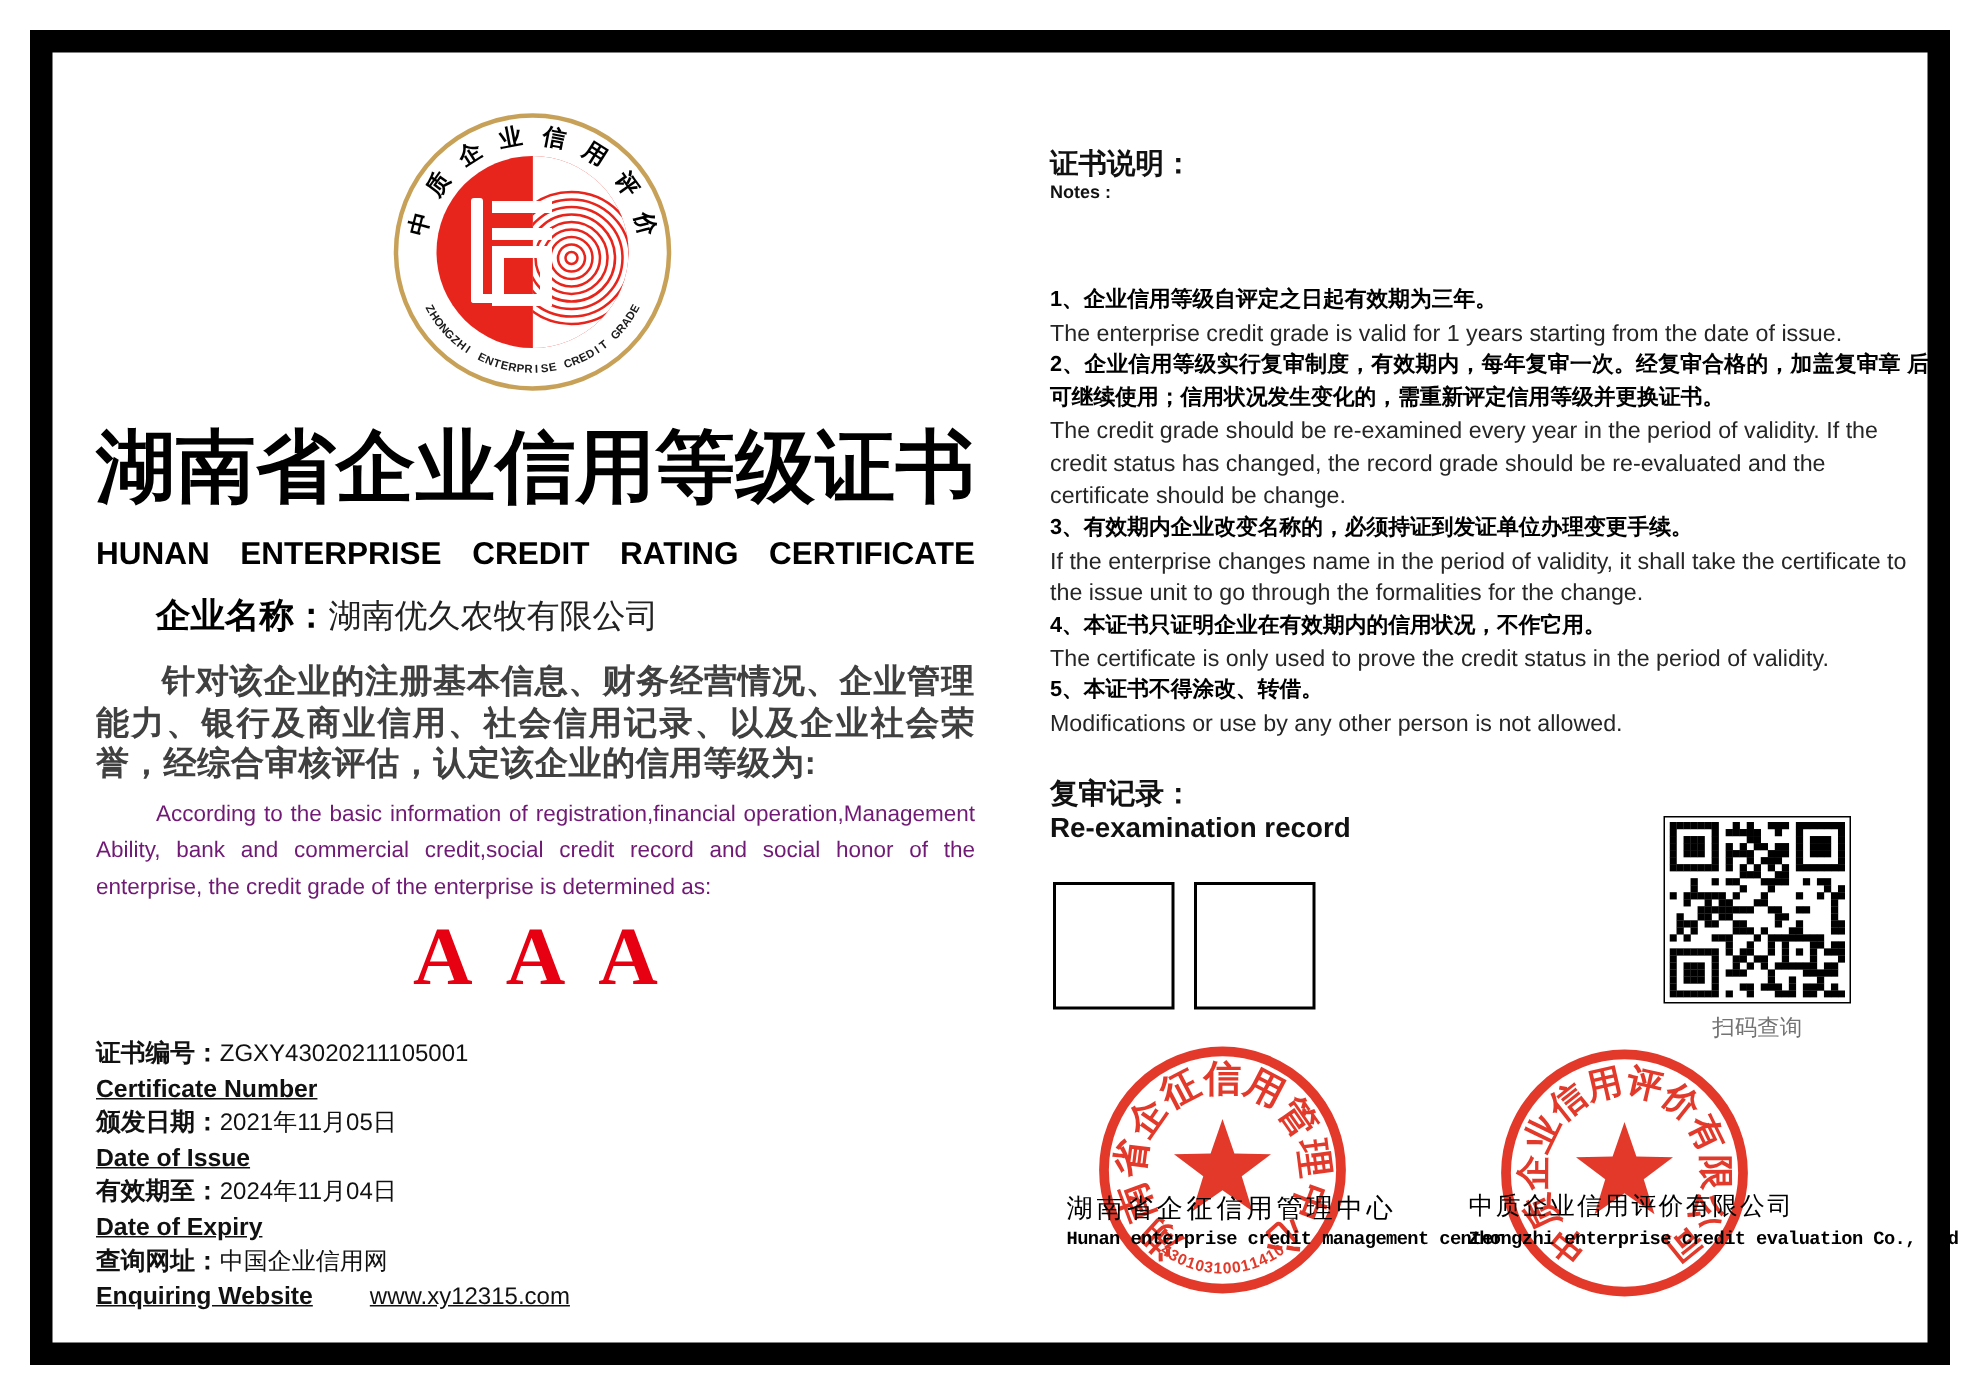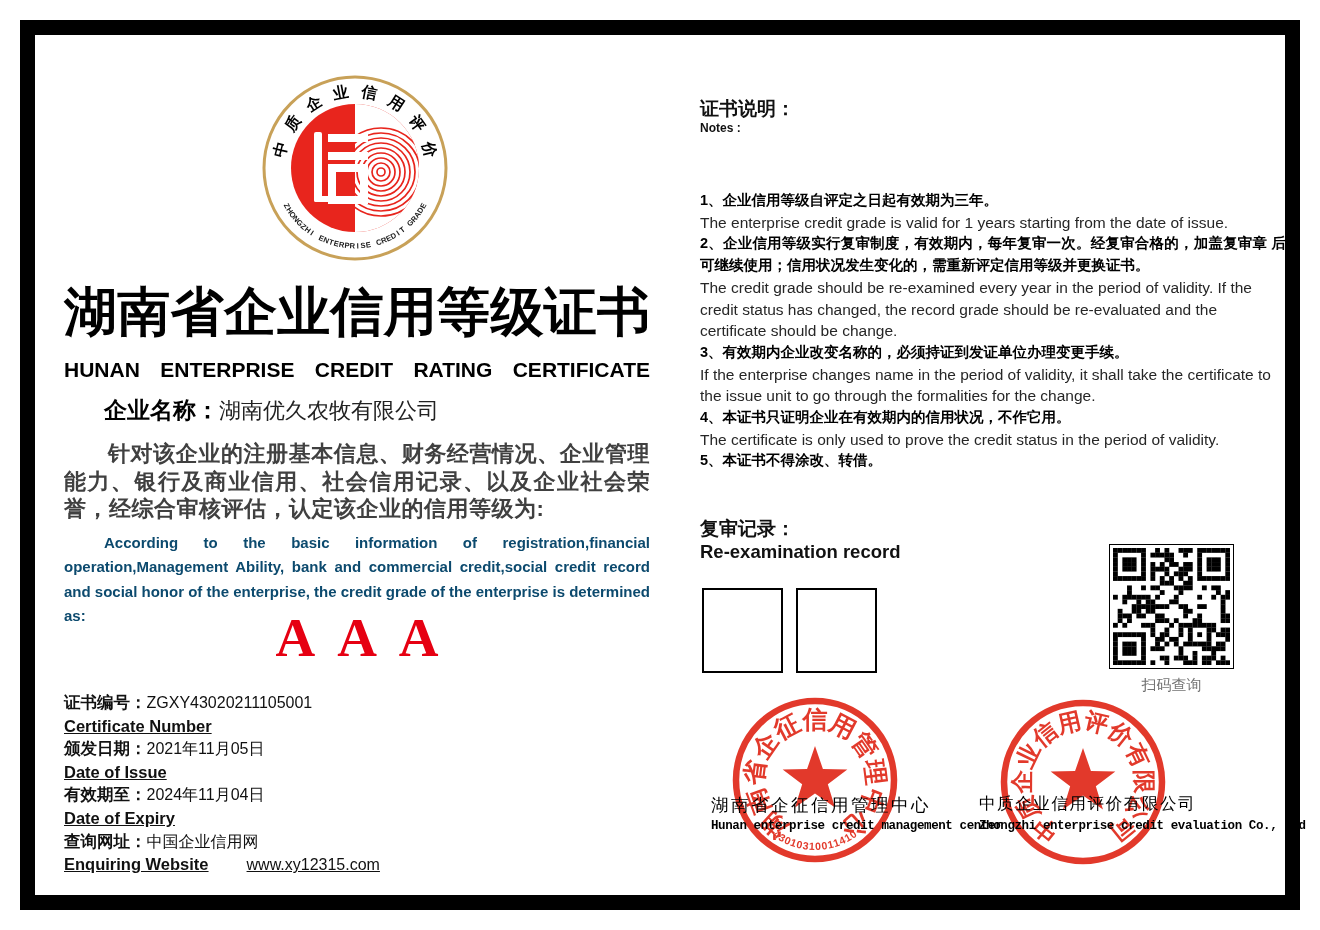--- a/index.html
+++ b/index.html
@@ -27,21 +27,21 @@
   }
   .company-line{position:absolute;left:64px;top:395px;font-size:22px;color:#222;}
   .company-line b{color:#000;font-size:23px;margin-left:40px;}
   .para-zh{
     position:absolute;left:64px;top:440px;width:586px;
     font-size:22px;font-weight:600;line-height:27.6px;color:#404040;
     text-align:justify;text-indent:2em;letter-spacing:0.5px;
   }
   .para-en{
     position:absolute;left:64px;top:531px;width:586px;
-    font-size:15px;font-weight:700;line-height:24.4px;color:#0c4a6e;
+    font-size:15px;font-weight:400;line-height:24.4px;color:#701a75;
     text-align:justify;text-align-last:left;text-indent:40px;
   }
   .grade{
     position:absolute;left:64px;top:606px;width:586px;text-align:center;
     font-family:"Liberation Serif","DejaVu Serif",serif;
     font-size:55px;font-weight:700;letter-spacing:22px;padding-left:22px;
     box-sizing:border-box;
   }
   .fields{position:absolute;left:64px;top:691px;width:586px;font-size:16px;line-height:22.6px;}
   .field-line b{font-size:16.5px;}
@@ -189,20 +189,21 @@
 <div class="notes">
     <div class="note-zh">1、企业信用等级自评定之日起有效期为三年。</div>
     <div class="note-en">The enterprise credit grade is valid for 1 years starting from the date of issue.</div>
     <div class="note-zh">2、企业信用等级实行复审制度，有效期内，每年复审一次。经复审合格的，加盖复审章 后可继续使用；信用状况发生变化的，需重新评定信用等级并更换证书。</div>
     <div class="note-en">The credit grade should be re-examined every year in the period of validity. If the credit status has changed, the record grade should be re-evaluated and the certificate should be change.</div>
     <div class="note-zh">3、有效期内企业改变名称的，必须持证到发证单位办理变更手续。</div>
     <div class="note-en">If the enterprise changes name in the period of validity, it shall take the certificate to the issue unit to go through the formalities for the change.</div>
     <div class="note-zh">4、本证书只证明企业在有效期内的信用状况，不作它用。</div>
     <div class="note-en">The certificate is only used to prove the credit status in the period of validity.</div>
     <div class="note-zh">5、本证书不得涂改、转借。</div>
+    <div class="note-en">Modifications or use by any other person is not allowed.</div>
   </div>
 
 <div class="reexam-h1">复审记录：</div>
 <div class="reexam-h2">Re-examination record</div>
 <div class="reexam-boxes">
     <div class="reexam-box"></div>
     <div class="reexam-box"></div>
   </div>
 
 <div class="qr"><svg width="117" height="117" viewBox="0 0 117 117">

